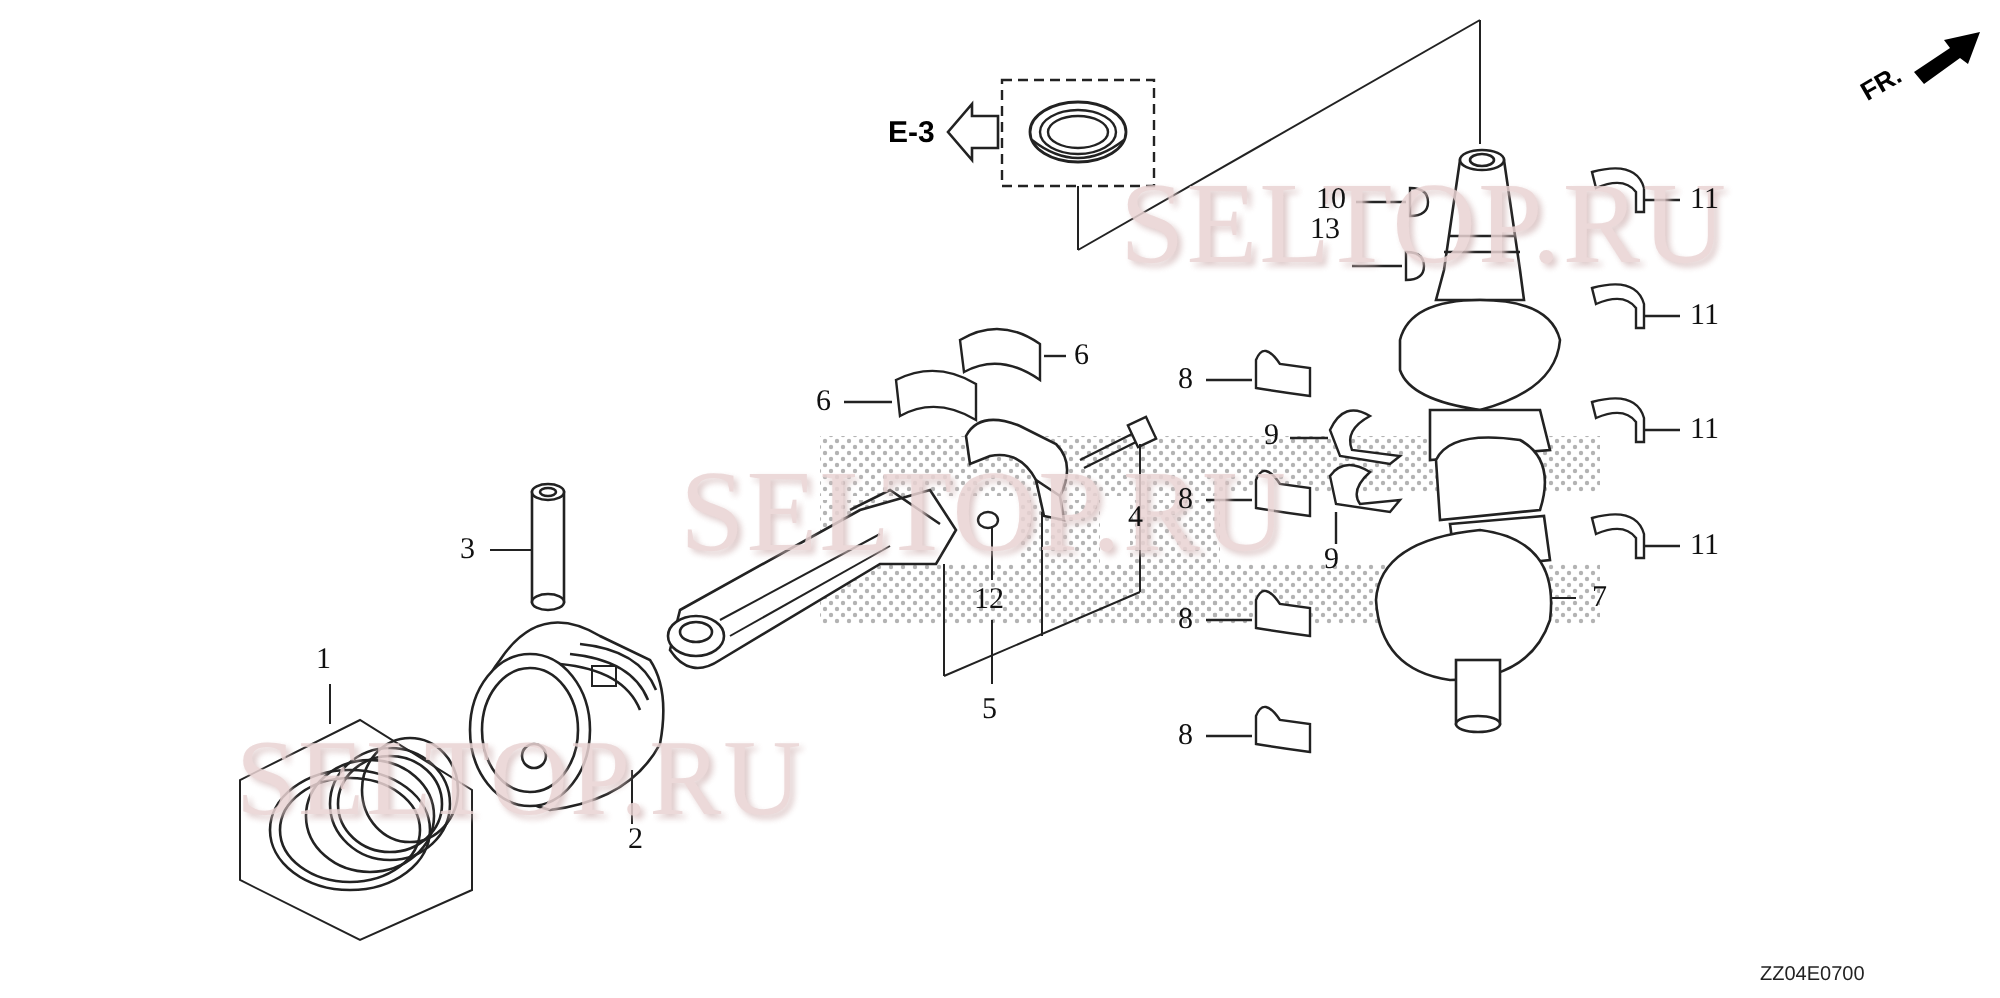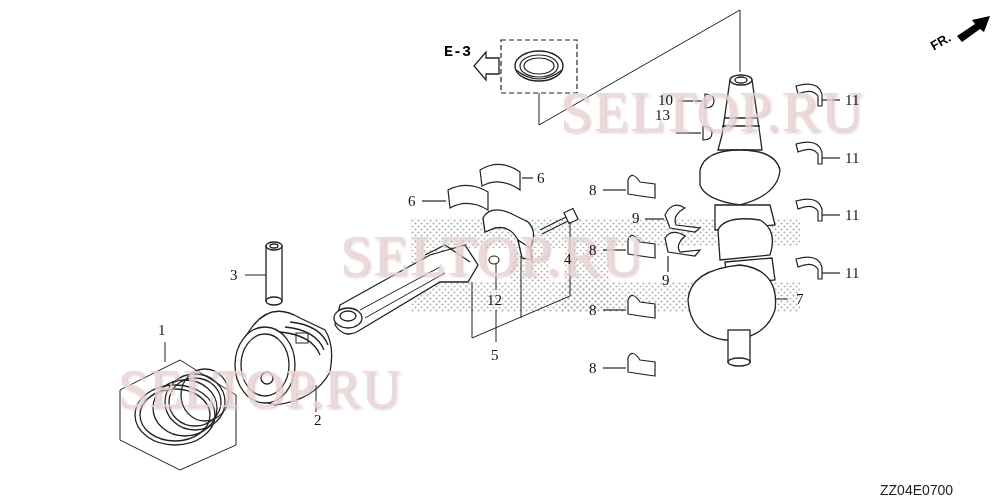--- a/index.html
+++ b/index.html
@@ -2,21 +2,21 @@
 <html><head>
 <meta charset="utf-8">
 <style>
   html,body{margin:0;padding:0;background:#fff;}
   body{width:1000px;height:499px;overflow:hidden;position:relative;font-family:"Liberation Sans",sans-serif;}
   #stage{position:absolute;left:0;top:0;width:1000px;height:499px;}
   .callout{position:absolute;font-family:Liberation Serif, serif;font-size:15px;color:#111;line-height:1;}
   .wm{position:absolute;font-family:"Liberation Serif",serif;font-weight:normal;color:#e9d3d3;opacity:0.85;letter-spacing:1px;text-shadow:2px 2px 3px #d8c0c0;}
   .ref{position:absolute;font-family:"Liberation Sans",sans-serif;font-weight:bold;font-size:15px;color:#000;}
   .fr{position:absolute;font-family:"Liberation Sans",sans-serif;font-weight:bold;font-size:13px;color:#000;transform:rotate(-30deg);}
-  .code{position:absolute;font-family:"Liberation Sans",sans-serif;font-size:14px;color:#222;}
+  .code{position:absolute;font-family:"Liberation Sans",sans-serif;font-size:10px;color:#222;}
 </style>
 </head>
 <body>
 
 <div id="stage">
 <svg width="1000" height="499" viewBox="0 0 1000 499" xmlns="http://www.w3.org/2000/svg">
   <defs>
     <pattern id="dots" width="6" height="6" patternUnits="userSpaceOnUse">
       <circle cx="1.5" cy="1.5" r="1.1" fill="#9a9a9a"></circle>
       <circle cx="4.5" cy="4.5" r="1.1" fill="#9a9a9a"></circle>
@@ -170,21 +170,21 @@
         <line x1="822" y1="273" x2="840" y2="273"></line>
   </g>
 </svg>
 
 
 <div class="wm" style="left:560px;top:78px;font-size:58px;">SELTOP.RU</div>
 <div class="wm" style="left:340px;top:222px;font-size:58px;">SELTOP.RU</div>
 <div class="wm" style="left:118px;top:358px;font-size:54px;">SELTOP.RU</div>
 
 
-<div class="ref" style="left:444px;top:44px;font-family:Liberation Mono, monospace;">E-3</div>
+<div class="ref" style="left:444px;top:58px;">E-3</div>
 <div class="fr" style="left:930px;top:34px;">FR.</div>
 <div class="code" style="left:880px;top:482px;">ZZ04E0700</div>
 
 
 <div class="callout" style="left:158px;top:323px;">1</div>
 <div class="callout" style="left:314px;top:413px;">2</div>
 <div class="callout" style="left:230px;top:268px;">3</div>
 <div class="callout" style="left:564px;top:252px;">4</div>
 <div class="callout" style="left:491px;top:348px;">5</div>
 <div class="callout" style="left:537px;top:171px;">6</div>

